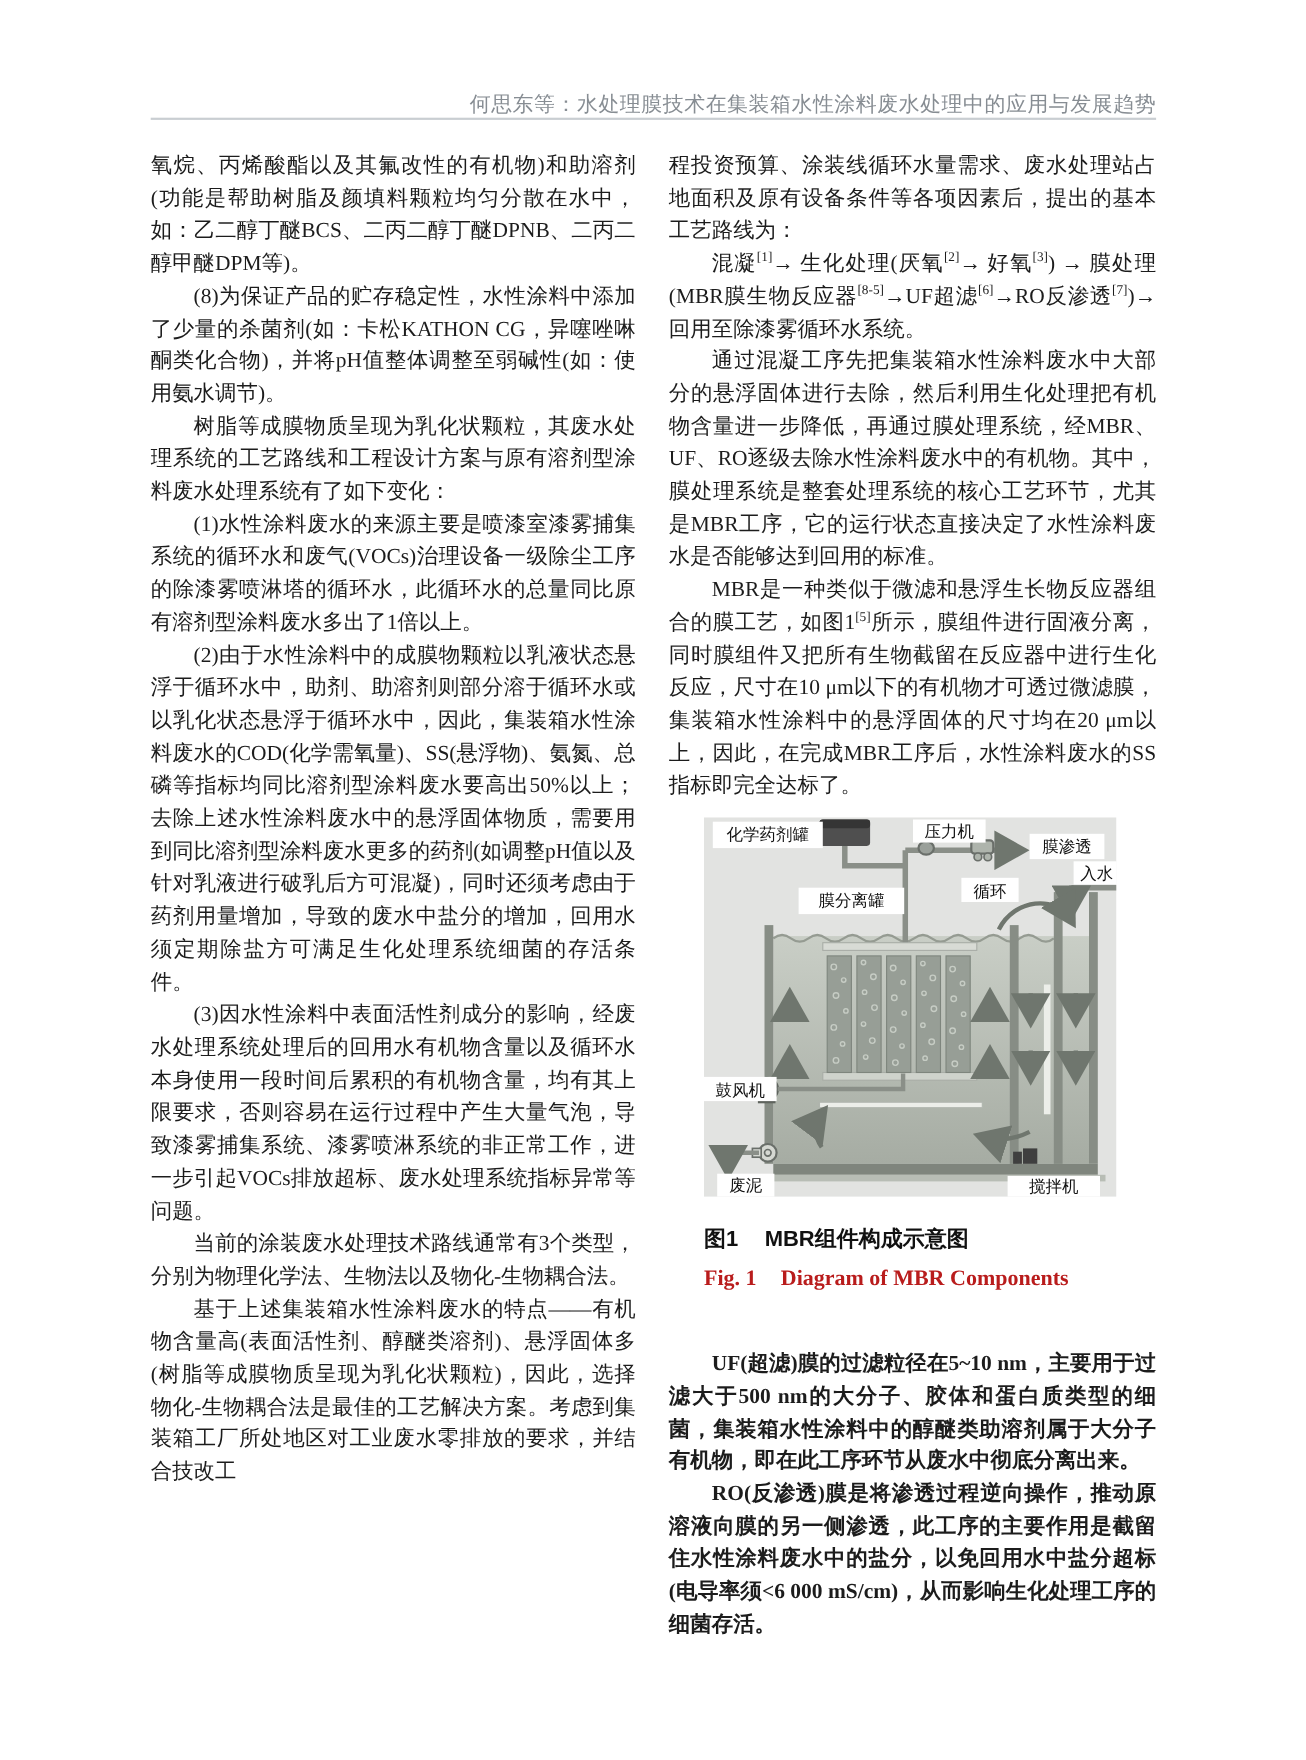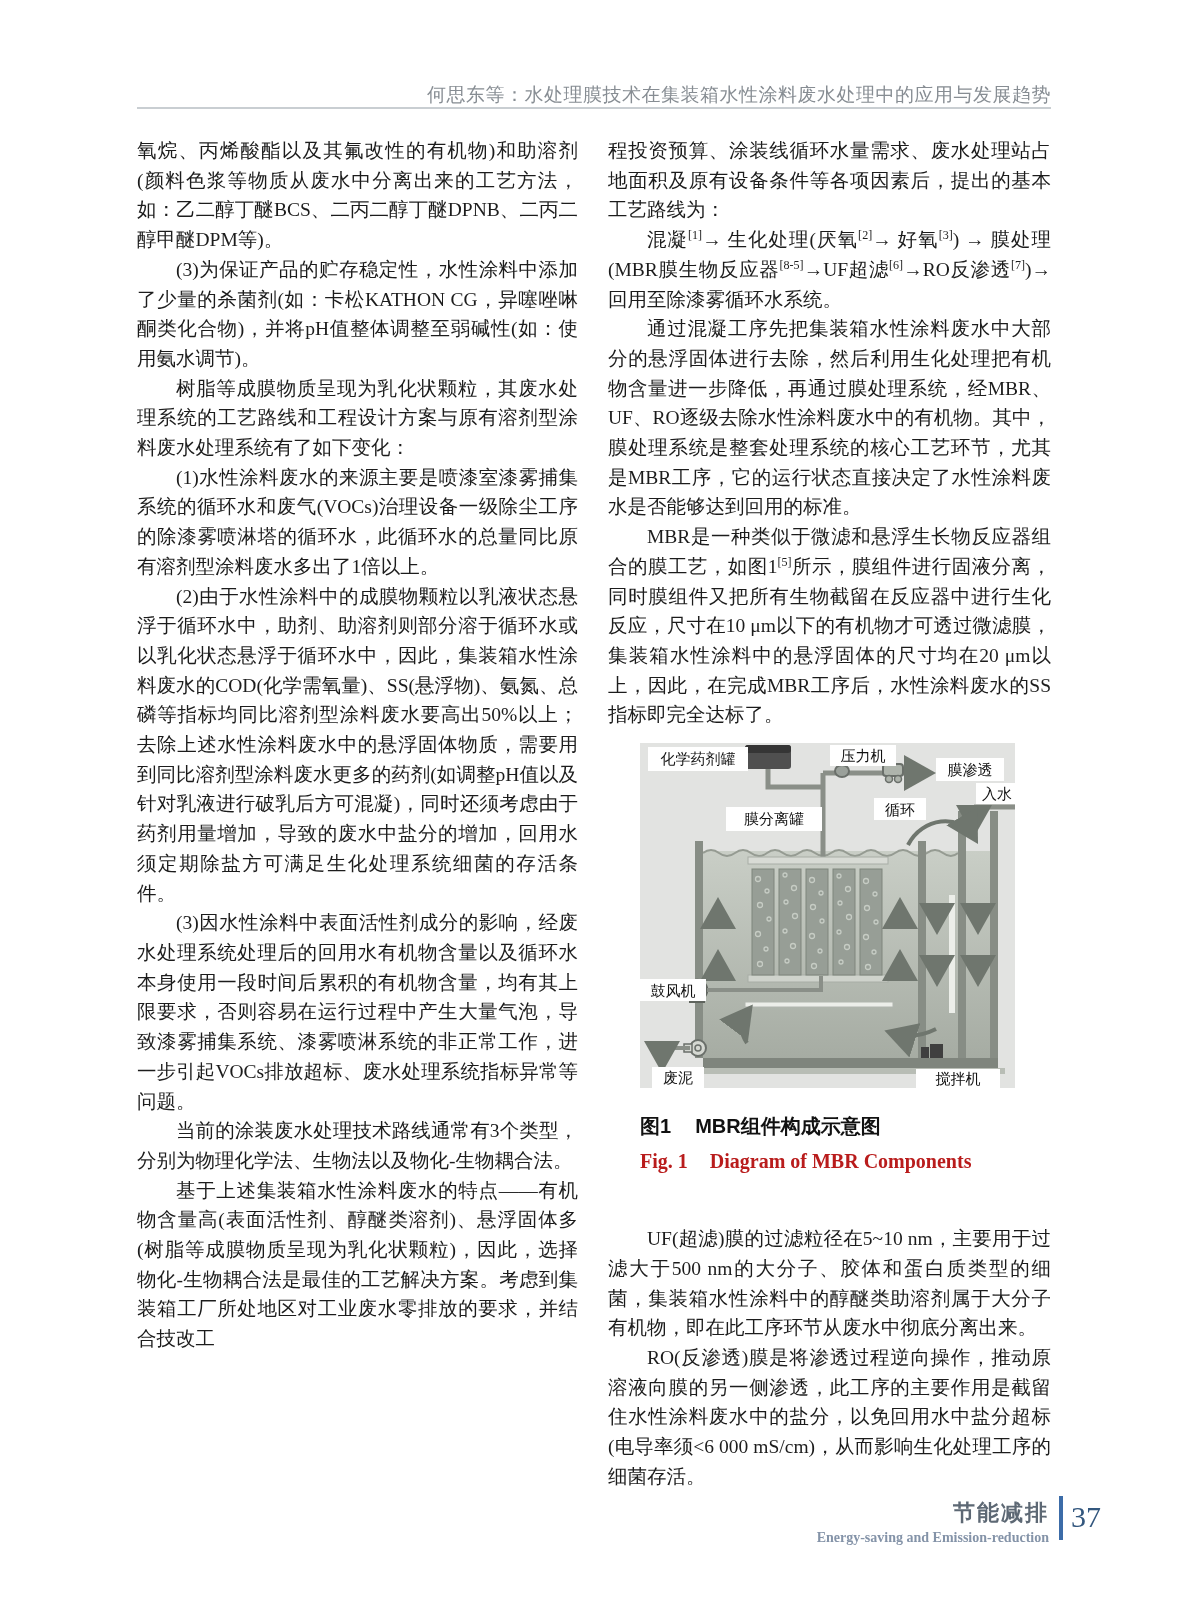--- a/index.html
+++ b/index.html
@@ -40,21 +40,21 @@
   .cap-cn{
     font-family:"Liberation Sans","DejaVu Sans",sans-serif;
     font-weight:bold;font-size:20px;color:#111;
   }
   .cap-cn .cap-label{margin-right:1.2em;}
   .cap-en{
     font-family:"Liberation Serif","DejaVu Serif",serif;
     font-weight:bold;font-size:20px;color:#b91c1c;margin-top:6px;
   }
   .cap-en .cap-label{margin-right:1.1em;}
-  .after-fig{margin-top:47px;}
+  .after-fig{margin-top:47px;font-weight:bold;}
   
   .footer{
     position:absolute;top:1492px;right:134px;
     display:flex;align-items:flex-start;
   }
   .footer-titles{text-align:right;padding-top:6px;}
   .footer-cn{
     font-family:"Liberation Sans","DejaVu Sans",sans-serif;
     font-weight:bold;font-size:22px;color:#5d6874;letter-spacing:2px;
   }
@@ -74,22 +74,22 @@
 </style>
 </head>
 <body>
 
 <div class="page">
 
   <div class="running-head">何思东等：水处理膜技术在集装箱水性涂料废水处理中的应用与发展趋势</div>
   <div class="head-rule"></div>
 
   <div class="col col-left" id="col-left">
-      <p class="para">氧烷、丙烯酸酯以及其氟改性的有机物)和助溶剂(颜料色浆等物质从废水中分离出来的工艺方法，如：乙二醇丁醚BCS、二丙二醇丁醚DPNB、二丙二醇甲醚DPM等)。</p>
-      <p class="para ind">(3)为保证产品的贮存稳定性，水性涂料中添加了少量的杀菌剂(如：卡松KATHON CG，异噻唑啉酮类化合物)，并将pH值整体调整至弱碱性(如：使用氨水调节)。</p>
+      <p class="para">氧烷、丙烯酸酯以及其氟改性的有机物)和助溶剂(功能是帮助树脂及颜填料颗粒均匀分散在水中，如：乙二醇丁醚BCS、二丙二醇丁醚DPNB、二丙二醇甲醚DPM等)。</p>
+      <p class="para ind">(8)为保证产品的贮存稳定性，水性涂料中添加了少量的杀菌剂(如：卡松KATHON CG，异噻唑啉酮类化合物)，并将pH值整体调整至弱碱性(如：使用氨水调节)。</p>
       <p class="para ind">树脂等成膜物质呈现为乳化状颗粒，其废水处理系统的工艺路线和工程设计方案与原有溶剂型涂料废水处理系统有了如下变化：</p>
       <p class="para ind">(1)水性涂料废水的来源主要是喷漆室漆雾捕集系统的循环水和废气(VOCs)治理设备一级除尘工序的除漆雾喷淋塔的循环水，此循环水的总量同比原有溶剂型涂料废水多出了1倍以上。</p>
       <p class="para ind">(2)由于水性涂料中的成膜物颗粒以乳液状态悬浮于循环水中，助剂、助溶剂则部分溶于循环水或以乳化状态悬浮于循环水中，因此，集装箱水性涂料废水的COD(化学需氧量)、SS(悬浮物)、氨氮、总磷等指标均同比溶剂型涂料废水要高出50%以上；去除上述水性涂料废水中的悬浮固体物质，需要用到同比溶剂型涂料废水更多的药剂(如调整pH值以及针对乳液进行破乳后方可混凝)，同时还须考虑由于药剂用量增加，导致的废水中盐分的增加，回用水须定期除盐方可满足生化处理系统细菌的存活条件。</p>
       <p class="para ind">(3)因水性涂料中表面活性剂成分的影响，经废水处理系统处理后的回用水有机物含量以及循环水本身使用一段时间后累积的有机物含量，均有其上限要求，否则容易在运行过程中产生大量气泡，导致漆雾捕集系统、漆雾喷淋系统的非正常工作，进一步引起VOCs排放超标、废水处理系统指标异常等问题。</p>
       <p class="para ind">当前的涂装废水处理技术路线通常有3个类型，分别为物理化学法、生物法以及物化-生物耦合法。</p>
       <p class="para ind">基于上述集装箱水性涂料废水的特点——有机物含量高(表面活性剂、醇醚类溶剂)、悬浮固体多(树脂等成膜物质呈现为乳化状颗粒)，因此，选择物化-生物耦合法是最佳的工艺解决方案。考虑到集装箱工厂所处地区对工业废水零排放的要求，并结合技改工</p>
     </div>
 
   <div class="col col-right">
     <div id="col-right-top">
@@ -267,22 +267,14 @@
         </div>
       </div>
     </div>
 
     <div id="col-right-bottom" class="after-fig">
         <p class="para ind">UF(超滤)膜的过滤粒径在5~10 nm，主要用于过滤大于500 nm的大分子、胶体和蛋白质类型的细菌，集装箱水性涂料中的醇醚类助溶剂属于大分子有机物，即在此工序环节从废水中彻底分离出来。</p>
         <p class="para ind">RO(反渗透)膜是将渗透过程逆向操作，推动原溶液向膜的另一侧渗透，此工序的主要作用是截留住水性涂料废水中的盐分，以免回用水中盐分超标(电导率须&lt;6 000 mS/cm)，从而影响生化处理工序的细菌存活。</p>
       </div>
   </div>
 
-  <div class="footer">
-    <div class="footer-titles">
-      <div class="footer-cn">节能减排</div>
-      <div class="footer-en">Energy-saving and Emission-reduction</div>
-    </div>
-    <div class="footer-bar"></div>
-    <div class="footer-page">37</div>
-  </div>
 
 </div>
 
 </body></html>

